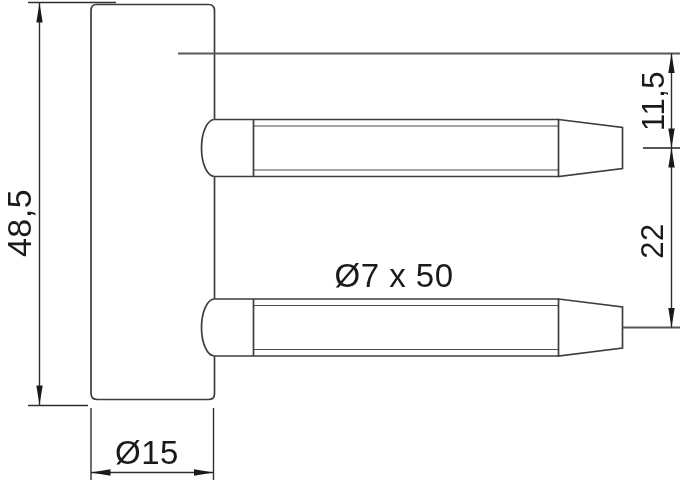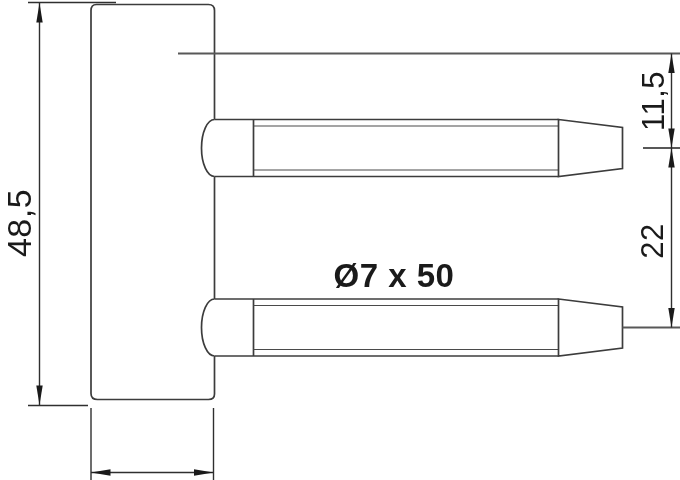--- a/index.html
+++ b/index.html
@@ -27,21 +27,21 @@
   .arr  { fill: #1a1a1a; stroke: none; }
 
   
   .lbl {
     position: absolute;
     color: var(--text, #1a1a1a);
     white-space: nowrap;
     letter-spacing: 0.5px;
     line-height: 1;
   }
-  .h-label { transform: translate(-50%, -50%); font-weight: bold; }
+  .h-label { transform: translate(-50%, -50%); }
   .v-label { transform: translate(-50%, -50%) rotate(-90deg); }
   .fs-34 { font-size: 34px; }
   .fs-33 { font-size: 33px; }
   .fs-31 { font-size: 31px; }
 </style>
 </head>
 <body>
 
 <div class="stage">
 
@@ -106,14 +106,15 @@
   </svg>
 
   <div class="lbl v-label fs-34" style="left:19px; top:223px;">48,5</div>
 
   <div class="lbl v-label fs-31" style="left:653px; top:101px;">11,5</div>
 
   <div class="lbl v-label fs-31" style="left:652px; top:241px;">22</div>
 
   <div class="lbl h-label fs-33" style="left:394px; top:275px;">Ø7 x 50</div>
 
+  <div class="lbl h-label fs-33" style="left:147px; top:452px;">Ø15</div>
 
 </div>
 
 </body></html>

